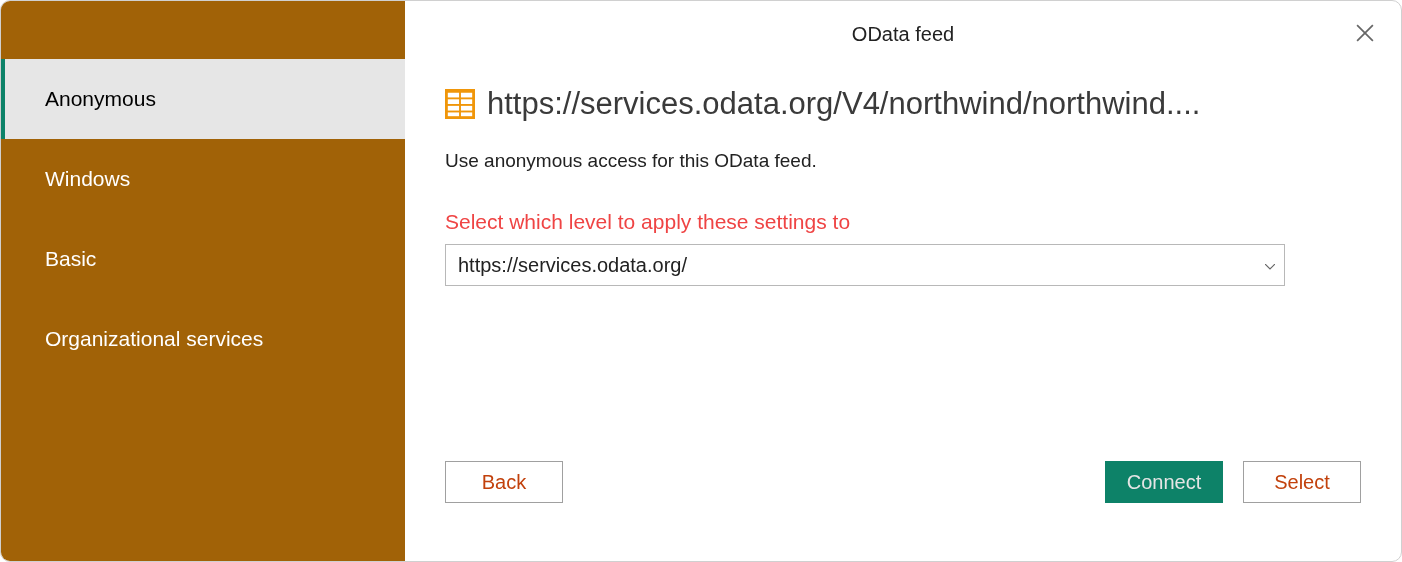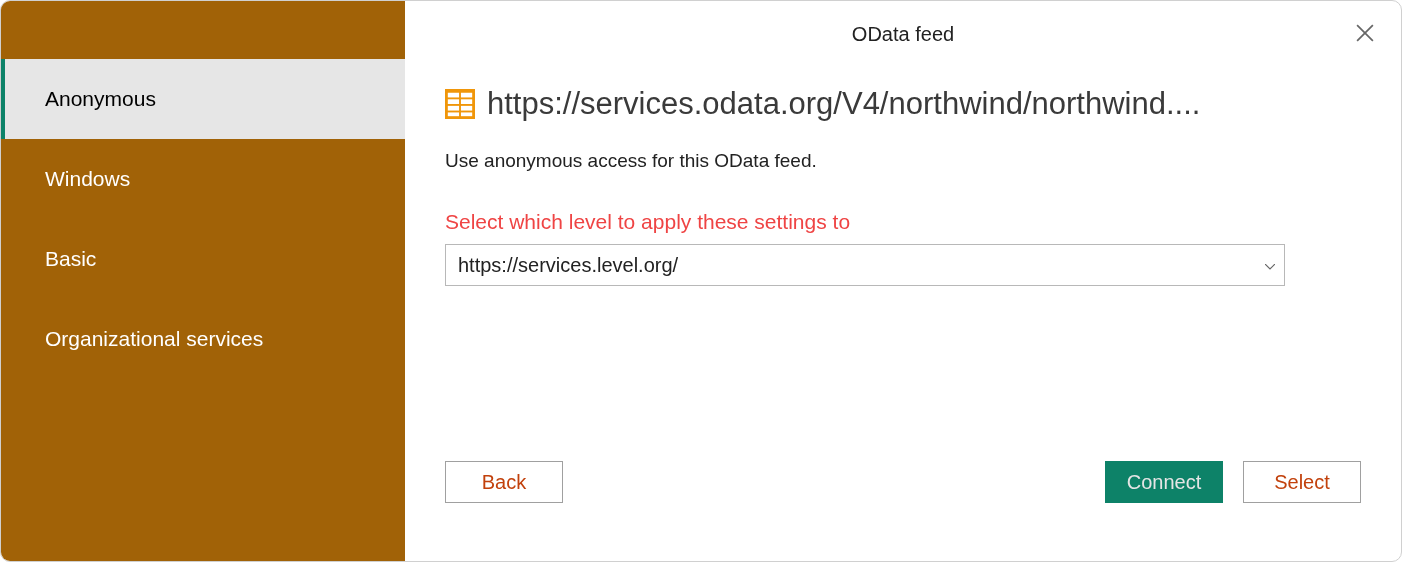--- a/index.html
+++ b/index.html
@@ -188,21 +188,21 @@
       </span>
       <span class="url-text">https://services.odata.org/V4/northwind/northwind....</span>
     </div>
 
     <div class="desc">Use anonymous access for this OData feed.</div>
 
     <div class="label">Select which level to apply these settings to</div>
 
     <div class="select-wrap">
       <div class="select">
-        <span>https://services.level.org/</span>
+        <span>https://services.odata.org/</span>
       </div>
       <span class="select-caret">
         <svg width="10" height="6" viewBox="0 0 10 6">
             <path d="M0 0 L5 5 L10 0" fill="none" stroke="currentColor" stroke-width="1.2"></path>
           </svg>
       </span>
     </div>
 
     <div class="footer">
       <button class="btn">

